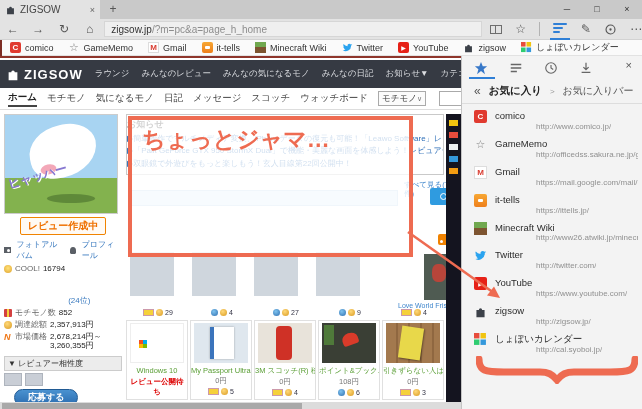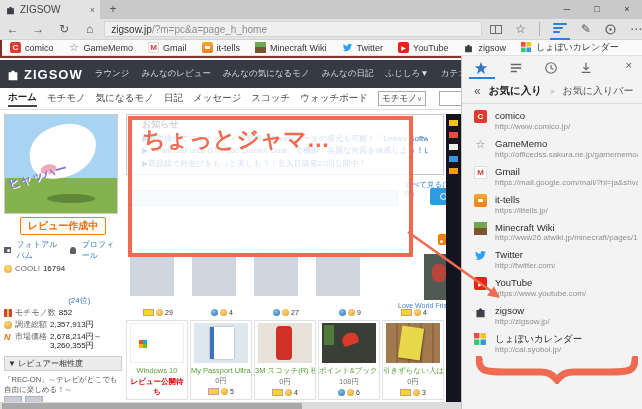--- a/index.html
+++ b/index.html
@@ -89,21 +89,21 @@
   .si-gift{border-radius:1px;background:linear-gradient(90deg,#d34040 40%,#f5d13a 40% 60%,#d34040 60%);}
   .si-coin{background:radial-gradient(circle at 40% 35%,#ffd97a,#d99a21);}
   .si-n{background:none;color:#f07818;font-weight:bold;font-style:italic;font-size:9px;line-height:8px;border-radius:0;}
   .affinity{margin-top:5px;background:#ececec;border:1px solid #ccc;padding:1px 3px;font-size:8px;color:#333;}
   .camp-text{margin-top:4px;font-size:7.5px;color:#555;line-height:1.3;}
   .thumbrow{display:flex;gap:3px;margin-top:2px;align-items:center;}
   .thumbrow b{width:18px;height:13px;background:#c9ced6;border:1px solid #aeb4bd;}
   .apply-btn{display:inline-block;margin:3px 0 0 10px;background:linear-gradient(180deg,#4a92d0,#2b6cb0);color:#fff;font-size:9px;font-weight:bold;padding:1px 13px;border-radius:9px;border:1px solid #205a93;}
 
   
-  .notice{position:absolute;left:126px;top:56px;width:318px;border:1px solid #c9c9c9;background:#fff;padding:3px 15px 4px;}
+  .notice{position:absolute;left:126px;top:56px;width:318px;border:1px solid #c9c9c9;background:#fff;padding:3px 0 4px;}
   .notice-h{font-size:9px;font-weight:bold;color:#333;margin-bottom:2px;}
   .notice-item{font-size:8px;color:#2e6fb8;line-height:1.55;white-space:nowrap;overflow:hidden;}
   .see-all{position:absolute;left:404px;top:122px;width:54px;font-size:7.5px;color:#3f86cc;line-height:1.2;}
   .ghost-search{position:absolute;left:130px;top:132px;width:268px;height:16px;background:#dceefb;border:1px solid #bcd6ea;}
   .search-btn{position:absolute;left:430px;top:130px;width:26px;height:17px;background:#2f9be0;border-radius:2px;display:flex;align-items:center;justify-content:center;}
   .mag{width:7px;height:7px;border:1.5px solid #fff;border-radius:50%;position:relative;}
   .mag::after{content:"";position:absolute;left:5px;top:5px;width:4px;height:1.5px;background:#fff;transform:rotate(45deg);}
   .rss-icon{position:absolute;left:438px;top:176px;width:11px;height:11px;background:#f08200;border-radius:2px;}
   .rss-icon::after{content:"";position:absolute;left:2px;bottom:2px;width:3px;height:3px;background:#fff;border-radius:50%;}
   .ghost-row{position:absolute;left:130px;top:194px;display:flex;gap:18px;}
@@ -151,21 +151,21 @@
   .sb-close{position:absolute;right:10px;top:3px;font-size:11px;color:#555;}
   .sb-bc{display:flex;align-items:center;gap:8px;padding:4px 0 5px 12px;border-bottom:1px solid #ddd;}
   .sb-bc .bk{color:#555;font-size:12px;line-height:10px;}
   .sb-bc .root{font-size:10.5px;font-weight:bold;color:#222;}
   .sb-bc .sep{font-size:8px;color:#999;}
   .sb-bc .cur{font-size:10px;color:#555;}
   .sb-list{padding-top:3px;}
   .sb-item{display:flex;gap:8px;padding:3px 4px 3px 12px;align-items:flex-start;}
   .sb-item .txt{line-height:1.25;overflow:hidden;white-space:nowrap;}
   .sb-name{font-size:9.5px;color:#2b2b2b;display:block;}
-  .sb-url{font-size:8px;color:#909090;display:block;}
+  .sb-url{font-size:8px;color:#909090;display:block;margin-left:41px;}
   .brace{position:absolute;left:14px;top:300px;}
 
   
   .annotation{position:absolute;left:128px;top:116px;width:285px;height:141px;background:rgba(255,255,255,.78);
               border:4px solid #ee6b51;z-index:40;padding:4px 10px;display:flex;flex-direction:column;justify-content:space-between;}
   .anno-line{color:#ee6b51;font-weight:bold;}
   .anno-1{font-size:26px;}
   .anno-2{font-size:23px;}
   .anno-3{font-size:23px;}
   .arrow{position:absolute;left:406px;top:230px;z-index:45;}
@@ -277,21 +277,21 @@
           <svg width="14" height="14" viewBox="0 0 16 16">
               <path fill="#fff" d="M3 6h3a2 2 0 1 1 4 0h3v9H3z"></path>
             </svg>
           <span>ZIGSOW</span>
         </span>
         <span class="site-nav">
           <span>ラウンジ</span>
           <span>みんなのレビュー</span>
           <span>みんなの気になるモノ</span>
           <span>みんなの日記</span>
-          <span>ふじしろ▼</span>
+          <span>お知らせ▼</span>
           <span>カテゴリー▼</span>
         </span>
 
       </div>
 
       <div class="site-subnav">
         <span class="subnav-active">ホーム</span>
         <span>モチモノ</span>
         <span>気になるモノ</span>
         <span>日記</span>
@@ -333,21 +333,20 @@
           <span class="si si-coin"></span>
           <span class="lab">調達総額</span>
           <span class="val">2,357,913円</span>
         </div>
         <div class="stat">
           <span class="si si-n">N</span>
           <span class="lab">市場価格</span>
           <span class="val"><span>2,678,214円～</span><br><span>3,260,355円</span></span>
         </div>
         <div class="affinity">▼ レビュアー相性度</div>
-        <div class="camp-text">「REC-ON」～テレビがどこでも自由に楽しめる！～</div>
         <div class="thumbrow">
             <b></b>
             <b></b>
           </div>
         <span class="apply-btn">応募する</span>
         
         
         
       </div>
 

